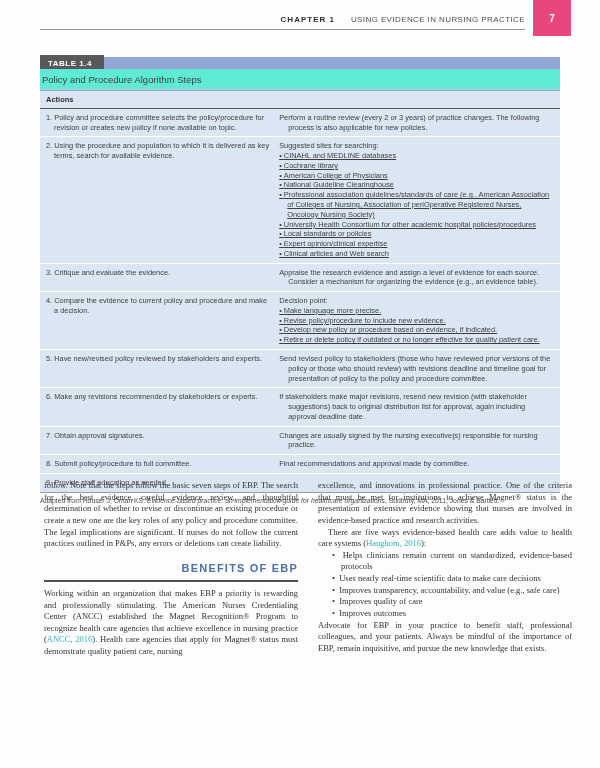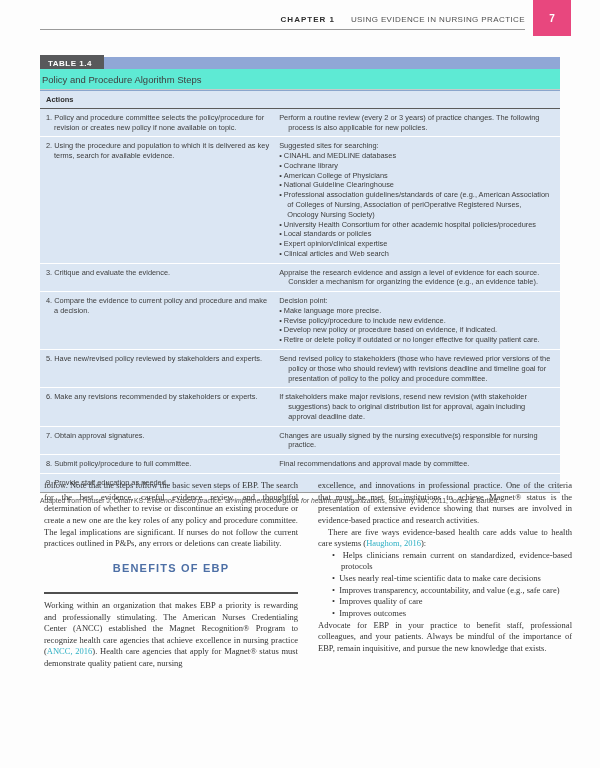--- a/index.html
+++ b/index.html
@@ -74,21 +74,21 @@
   .t-row{
     display:grid;grid-template-columns:46% 54%;
     border-bottom:1.5px solid #ffffff;
     padding:4px 0;
   }
   .t-row:last-child{border-bottom:none;}
   .t-step{padding:0 10px 0 14px;text-indent:-8px;}
   .t-action{padding:0 6px 0 0;}
   .t-lead{padding-left:9px;text-indent:-9px;}
   .t-ul{list-style:none;margin:0;}
-  .t-li{padding-left:8px;text-indent:-8px;}
+  .t-li{padding-left:8px;text-indent:-8px;text-decoration:underline;}
   .t-li::before{content:"\2022\00a0";}
   .t-src{
     font-size:6.8px;color:#4f4f4f;
     padding-top:4px;line-height:1.3;
   }
   .t-src .ital{font-style:italic;}
   
   .cols{
     position:absolute;left:44px;top:480px;width:528px;
     display:flex;gap:20px;
@@ -96,23 +96,23 @@
     font-size:8.5px;line-height:1.37;color:var(--text-body);
     text-align:justify;
   }
   .col{flex:1;min-width:0;}
   .col p{margin:0;}
   .ebp-head{
     font-family:"Liberation Sans",sans-serif;
     font-size:11px;font-weight:bold;letter-spacing:1.2px;
     color:var(--heading-blue);
     margin:11px 0 0 0;
-    padding-bottom:16px;
+    padding-bottom:4px;
     border-bottom:2px solid #4f4f4f;
-    text-align:center;
+    text-align:right;
   }
   .after-head{margin-top:6px !important;}
   .indent-first{text-indent:10px;}
   .cite{color:var(--link-teal);text-decoration:none;cursor:pointer;}
   .b-ul{list-style:none;margin:0 0 0 14px;text-align:justify;}
   .b-li{padding-left:9px;text-indent:-9px;}
   .b-li::before{content:"\2022\00a0\00a0";}
 </style>
 </head>
 <body>

